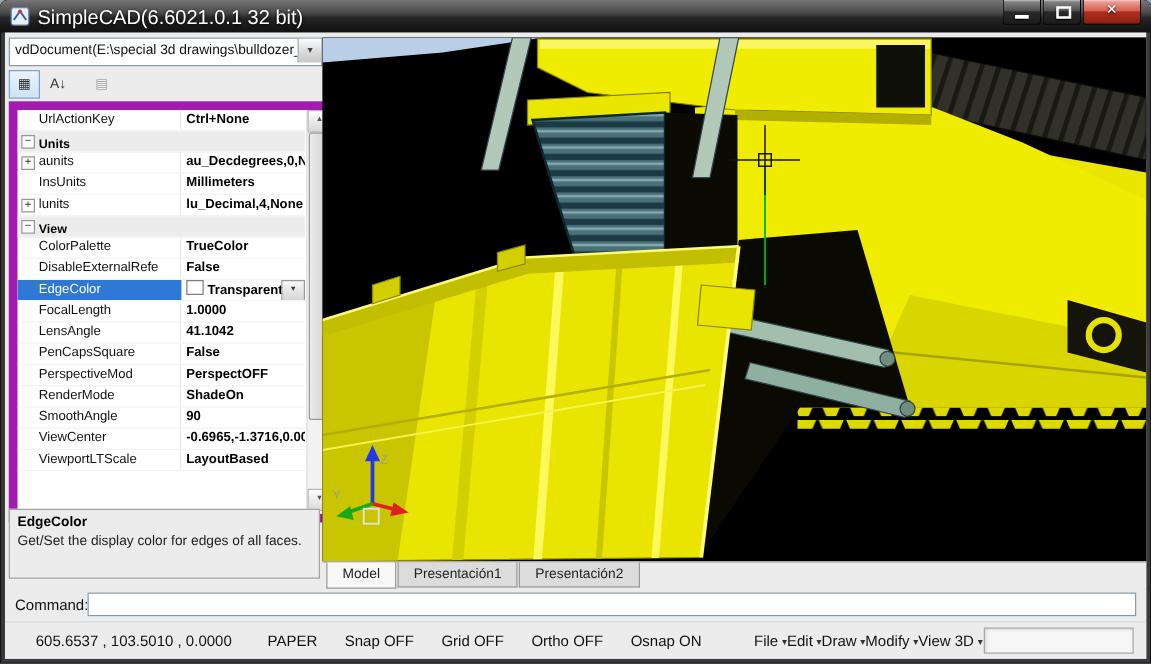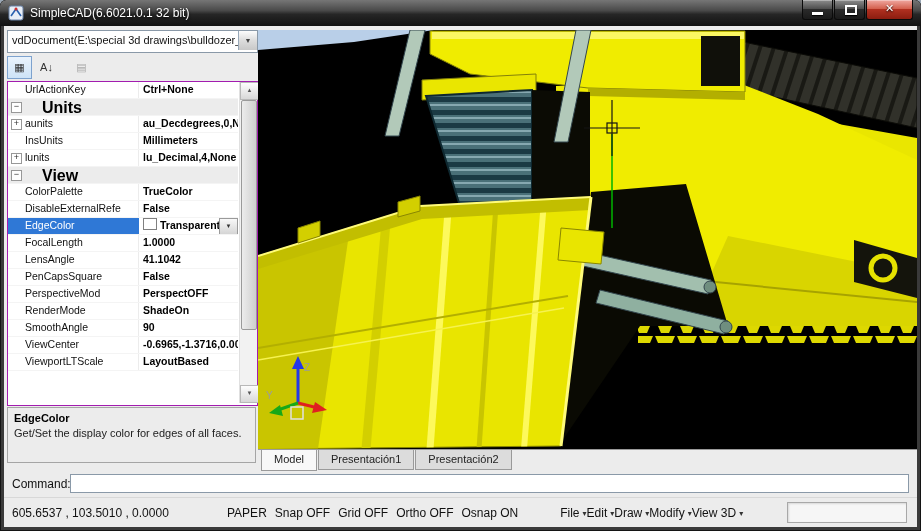--- a/index.html
+++ b/index.html
@@ -1,40 +1,40 @@
 <!DOCTYPE html>
 <html><head>
 <meta charset="utf-8">
 <style>
   html,body{margin:0;padding:0;background:#9aa7b5;font-family:"Liberation Sans",sans-serif;}
   .window{position:relative;width:921px;height:531px;background:#3a3a3a;border-radius:6px 6px 0 0;overflow:hidden;box-shadow:inset 0 0 0 1px #141414;}
   .titlebar{position:absolute;left:0;top:0;width:100%;height:26px;background:linear-gradient(#767676,#4a4a4a 40%,#262626 55%,#111);border-radius:6px 6px 0 0;}
   .win-icon{position:absolute;left:8px;top:5px;width:16px;height:16px;}
-  .title-text{position:absolute;left:30px;top:6px;font-size:12px;color:#fff;text-shadow:0 1px 3px #000;white-space:nowrap;}
+  .title-text{position:absolute;left:30px;top:6px;font-size:16px;color:#fff;text-shadow:0 1px 3px #000;white-space:nowrap;}
   .win-buttons{position:absolute;right:8px;top:0;display:flex;}
   .win-btn{width:29px;height:19px;margin-left:1px;background:linear-gradient(#8d8d8d,#4f4f4f 45%,#2a2a2a 50%,#1b1b1b);border:1px solid #0a0a0a;border-top:none;border-radius:0 0 3px 3px;box-shadow:inset 0 1px 0 rgba(255,255,255,.35);position:relative;color:#fff;}
   .win-btn.close{width:45px;background:linear-gradient(#f0a8a0,#d4614f 45%,#b03020 50%,#8c1d10);}
   .g-min{position:absolute;left:9px;top:12px;width:11px;height:3px;background:#fff;box-shadow:0 1px 1px #000;}
   .g-max{position:absolute;left:10px;top:5px;width:8px;height:6px;border:2px solid #fff;box-shadow:0 1px 1px #000;}
   .g-close{display:block;text-align:center;font-size:11px;line-height:17px;text-shadow:0 1px 2px #000;}
   .content{position:absolute;left:4px;top:26px;width:913px;height:501px;background:#ececec;}
   
   .inspector{position:absolute;left:0;top:0;width:254px;height:446px;}
   .doc-combo{position:absolute;left:3px;top:4px;width:249px;height:21px;background:#fff;border:1px solid #8a99a8;font-size:11px;line-height:19px;}
   .doc-combo .txt{position:absolute;left:4px;top:0;right:19px;overflow:hidden;white-space:nowrap;color:#111;}
   .combo-btn{position:absolute;right:0;top:0;width:18px;height:19px;background:linear-gradient(#fdfdfd,#dcdcdc 50%,#c8c8c8);border-left:1px solid #98a8b8;font-size:7px;color:#444;text-align:center;line-height:19px;}
   .pg-toolbar{position:absolute;left:3px;top:29px;width:249px;height:25px;display:flex;align-items:center;gap:2px;}
   .tb-btn{width:23px;height:21px;font-size:11px;color:#333;text-align:center;line-height:20px;border:1px solid transparent;}
   .tb-btn.active{border:1px solid #7da2ce;background:linear-gradient(#eaf3fc,#cde3f7);}
   .tb-btn.disabled{color:#aaa;margin-left:8px;}
-  .pg-grid{position:absolute;left:3px;top:55px;width:249px;height:323px;background:#fff;border:1px solid #a21caf;}
+  .pg-grid{position:absolute;left:3px;top:55px;width:249px;height:323px;background:#fff;border:7px solid #a21caf;}
   .pg-rows{position:absolute;left:0;top:0;width:230px;height:321px;overflow:hidden;}
   .pg-row{position:relative;height:16px;display:flex;border-bottom:1px solid #f4f4f4;}
   .pg-row.pg-cat{background:#ececec;font-weight:bold;display:block;}
-  .cat-label{font-size:16px;line-height:15px;margin-left:34px;}
+  .cat-label{font-size:10px;line-height:15px;margin-left:17px;}
   .expander{position:absolute;left:3px;top:3px;width:9px;height:9px;border:1px solid #989898;background:#fff;font-size:9px;line-height:7px;text-align:center;color:#333;font-weight:normal;}
   .pg-name{width:113px;padding-left:17px;font-size:10.5px;line-height:15px;color:#111;border-right:1px solid #ececec;overflow:hidden;white-space:nowrap;}
   .pg-row.sel .pg-name{background:#2f78d6;color:#fff;border-right-color:#2f78d6;}
   .pg-val{flex:1;position:relative;font-size:10.5px;font-weight:bold;line-height:15px;padding-left:4px;overflow:hidden;white-space:nowrap;color:#000;}
   .swatch{display:inline-block;width:12px;height:10px;border:1px solid #808080;background:#fff;vertical-align:-1px;margin-right:3px;}
   .dd-btn{position:absolute;right:0;top:0;width:17px;height:15px;background:linear-gradient(#f8f8f8,#d5d5d5);border:1px solid #9a9a9a;font-size:6px;color:#333;text-align:center;line-height:14px;font-weight:normal;}
   .pg-scroll{position:absolute;right:0;top:0;width:17px;height:321px;background:#f2f2f2;border-left:1px solid #e0e0e0;}
   .sc-btn{position:absolute;left:0;width:17px;height:16px;background:linear-gradient(#fdfdfd,#d8d8d8);border:1px solid #b8b8b8;font-size:6px;color:#555;text-align:center;line-height:15px;}
   .sc-up{top:0;} .sc-down{bottom:0;}
   .sc-thumb{position:absolute;left:1px;top:18px;width:14px;height:228px;background:linear-gradient(90deg,#ececec,#cfcfcf);border:1px solid #9a9a9a;border-radius:2px;}
@@ -48,22 +48,22 @@
   
   .tabs{position:absolute;left:254px;top:423px;width:659px;height:22px;display:flex;align-items:flex-start;padding-left:3px;background:#ececec;border-top:1px solid #9a9a9a;box-sizing:border-box;}
   .tab{height:19px;line-height:18px;padding:0 12px;font-size:11px;background:#dcdcdc;border:1px solid #9a9a9a;border-top:none;margin-right:1px;color:#222;}
   .tab.active{background:#f8f8f8;height:20px;}
   
   .command-row{position:absolute;left:0;top:446px;width:913px;height:24px;background:#ececec;}
   .cmd-label{position:absolute;left:8px;top:5px;font-size:12px;color:#111;}
   .cmd-input{position:absolute;left:66px;top:2px;width:839px;height:19px;border:1px solid #8a99a8;background:#fff;font-size:12px;font-family:inherit;padding:0 3px;box-sizing:border-box;}
   
   .statusbar{position:absolute;left:0;top:471px;width:913px;height:30px;background:#ececec;border-top:1px solid #d8d8d8;display:flex;align-items:center;box-sizing:border-box;}
-  .sb-coords{margin-left:8px;width:190px;font-size:12px;color:#111;}
-  .sb-toggles{display:flex;gap:8px;margin-left:25px;}
+  .sb-coords{margin-left:8px;width:190px;font-size:12px;color:#111;text-align:center;}
+  .sb-toggles{display:flex;gap:22px;margin-left:12px;}
   .sb-toggle{font-size:12px;color:#111;}
   .sb-menus{display:flex;margin-left:42px;}
   .sb-menu{font-size:12px;color:#111;white-space:nowrap;}
   .sb-menu .arrow{font-size:8px;color:#333;margin-left:3px;vertical-align:1px;}
   .sb-box{margin-left:auto;margin-right:10px;width:118px;height:19px;border:1px solid #a8a8a8;background:#f6f6f6;box-shadow:inset 1px 1px 2px rgba(0,0,0,.12);}
 </style>
 </head>
 <body>
 
 <div class="window">

